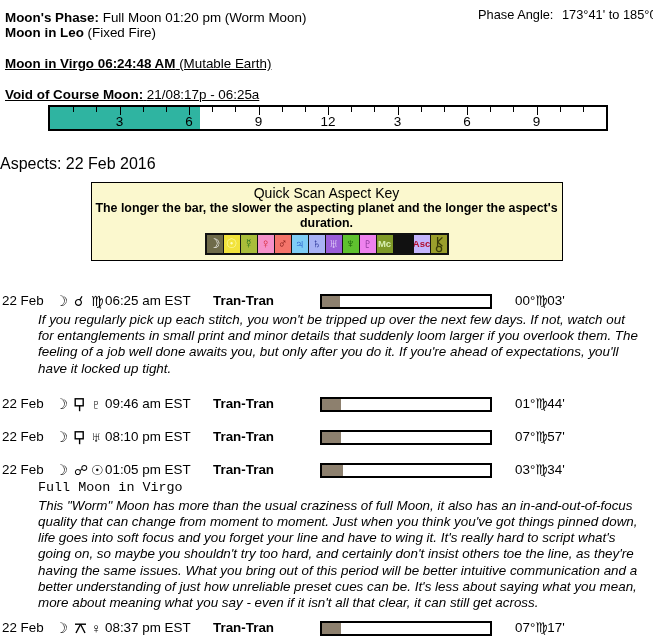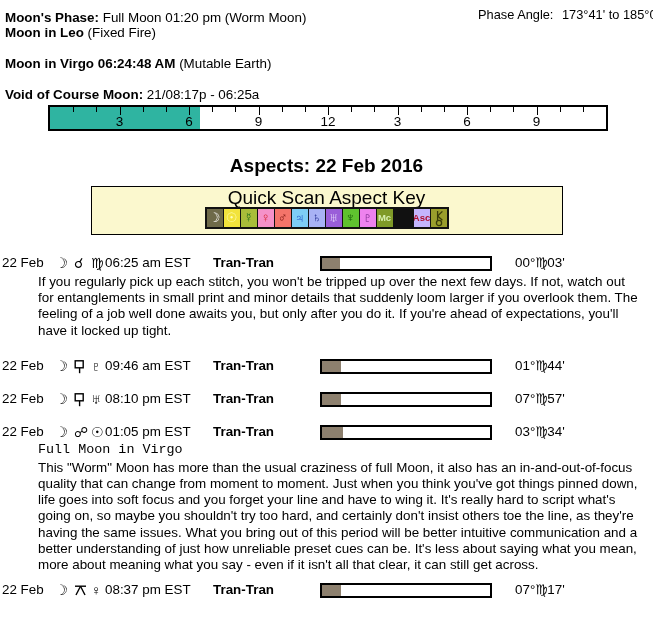--- a/index.html
+++ b/index.html
@@ -9,71 +9,71 @@
     overflow:hidden;
     background:#fff;
     color:#000;
     font-family:"Liberation Sans","DejaVu Sans",sans-serif;
     font-size:13.4px;
   }
   .b{font-weight:bold;}
   
   .hdr{padding-top:10px;}
   .hline{margin:0 0 0 5px;line-height:15px;}
-  .hline + .hline{margin-top:16px;}
+  .hline + .hline{margin-top:16px;text-decoration:underline;}
   .phase-angle{position:absolute;top:7px;left:478px;font-size:12.8px;white-space:nowrap;}
   .phase-angle .val{margin-left:5px;}
   
   .timeline{
     position:relative;
     margin:3px 0 0 48px;
     width:556px;height:22px;
     border:2px solid #000;
     background:#fff;
   }
   .tl-fill{position:absolute;left:0;top:0;height:100%;background:#2fb4a1;}
   .tick{position:absolute;top:0;width:1px;background:#000;}
   .tick.minor{height:5px;}
   .tick.major{height:8px;}
   .tl-label{
     position:absolute;bottom:0;transform:translateX(-50%);
     font-size:13.5px;line-height:14px;
   }
   
   .aspects-title{
-    margin-top:24px;text-align:center;
-    font-size:19px;font-weight:bold;
+    margin-top:24px;
+    font-size:16px;font-weight:normal;
   }
   
   .keybox{
     margin:9px auto 0 auto;
     width:470px;
     border:1px solid #000;
     background:#fbf8ce;
     text-align:center;
     padding:3px 0 5px 0;
   }
-  .kb-title{font-size:19px;line-height:15px;}
+  .kb-title{font-size:14px;line-height:15px;}
   .kb-sub{font-size:12.4px;font-weight:bold;line-height:15px;}
   .kb-strip{
     display:inline-flex;
     margin-top:2px;
     border:2px solid #111;
     background:#111;
     gap:1px;
   }
   .kcell{
     width:16px;height:18px;
     display:flex;align-items:center;justify-content:center;
     font-size:13px;line-height:18px;
     overflow:hidden;
   }
   .kcell.txt{font-size:9.5px;font-weight:bold;}
   
-  .rows{margin-top:20px;}
+  .rows{margin-top:32px;}
   .arow{position:relative;height:17px;}
   .arow span{position:absolute;top:0;white-space:nowrap;line-height:16px;}
   .c-date{left:2px;}
   .c-g1{left:55px;font-size:14.5px;}
   .c-asp{left:74px;font-size:14px;}
   .c-asp svg{position:relative;top:1px;}
   .c-g2{left:91px;font-size:14px;}
   .c-time{left:105px;}
   .c-kind{left:213px;font-weight:bold;}
   .c-bar{
@@ -81,20 +81,21 @@
     width:168px;height:11px;
     border:2px solid #000;background:#fff;
   }
   .c-fill{position:absolute;left:0;top:0 !important;height:100%;background:#8d806e;}
   .c-deg{left:515px;}
   
   .para{
     margin:2px 12px 0 38px;
     line-height:16.2px;
     font-size:13.4px;
+    font-style:italic;
   }
   .fm-title{margin:1px 0 0 38px;line-height:16px;font-family:Liberation Mono, monospace;}
   .mt19{margin-top:19px;} .mt16{margin-top:16px;} .mt9{margin-top:9px;}
 </style>
 </head>
 <body>
 
 <div class="page">
 
   <div class="hdr">
@@ -151,20 +152,21 @@
       <div class="tl-label" style="left: 50%;">12</div>
       <div class="tl-label" style="left: 62.5%;">3</div>
       <div class="tl-label" style="left: 75%;">6</div>
       <div class="tl-label" style="left: 87.5%;">9</div>
     </div>
 
   <div class="aspects-title">Aspects: 22 Feb 2016</div>
 
   <div class="keybox">
     <div class="kb-title">Quick Scan Aspect Key</div>
+    <div class="kb-sub">The longer the bar, the slower the aspecting planet and the longer the aspect's duration.</div>
     <div class="kb-strip" id="keystrip">
         <div class="kcell" style="background: rgb(110, 106, 73); color: rgb(255, 255, 255);">
           <span>☽</span>
         </div>
         <div class="kcell" style="background: rgb(242, 227, 60); color: rgb(255, 255, 190);">
           <span>☉</span>
         </div>
         <div class="kcell" style="background: rgb(169, 189, 58); color: rgb(26, 106, 26);">
           <span>☿</span>
         </div>

